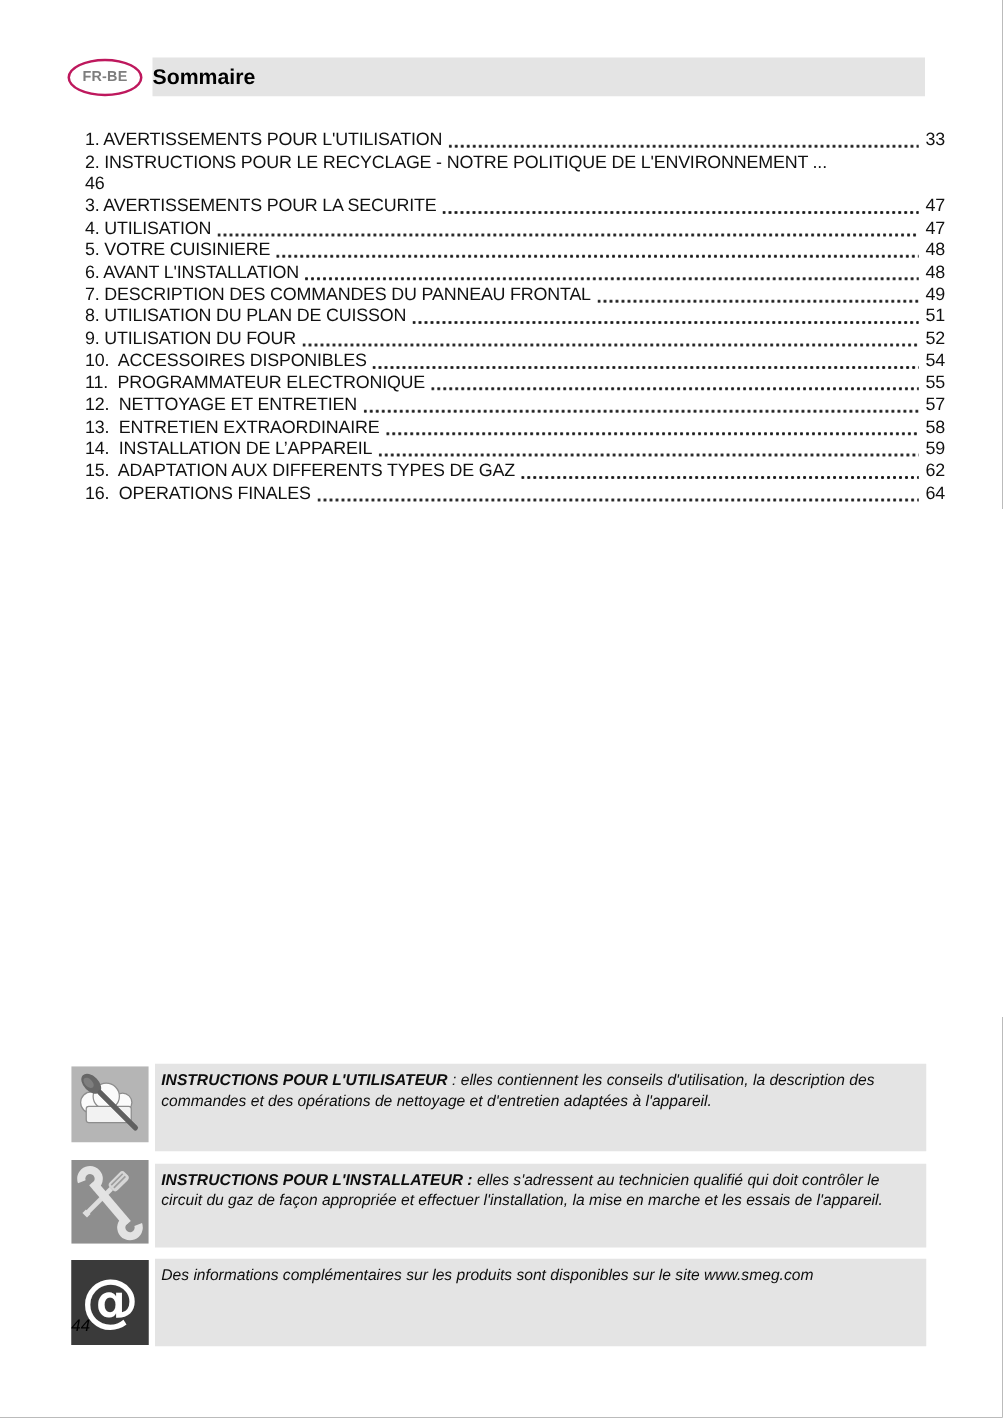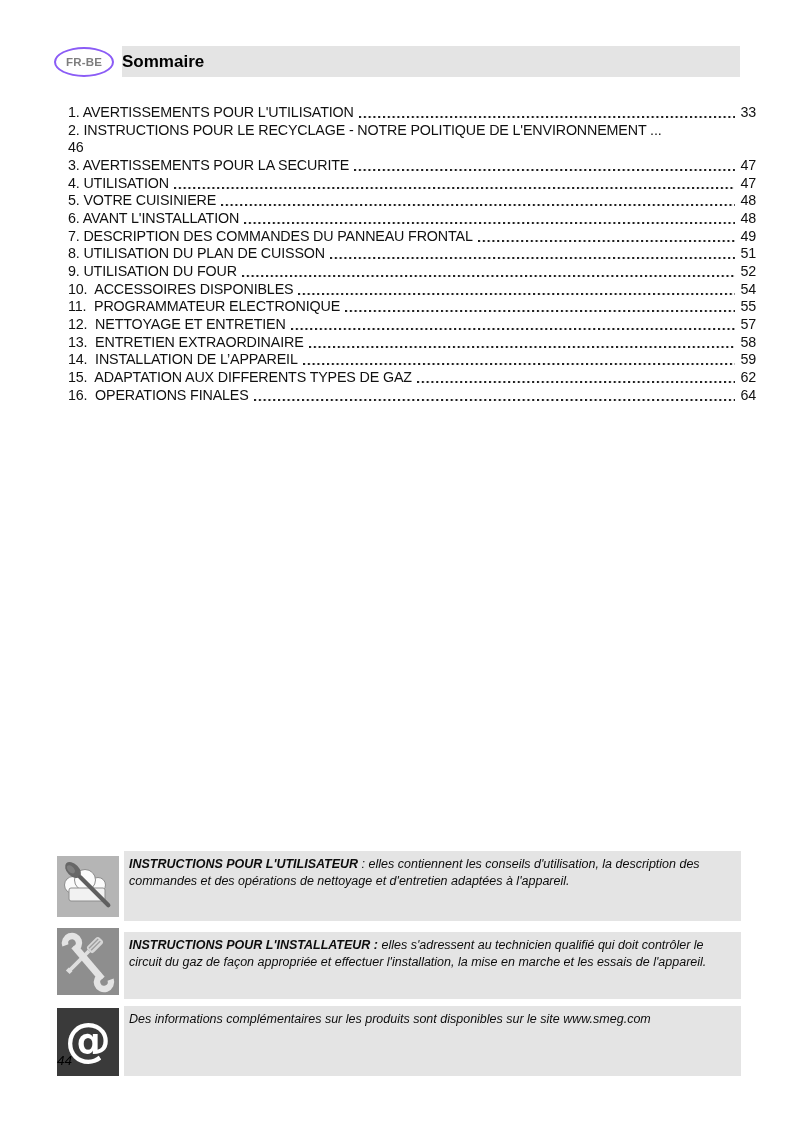--- a/index.html
+++ b/index.html
@@ -10,21 +10,21 @@
     background: #ffffff;
     font-family: "Liberation Sans", sans-serif;
     color: #111;
     overflow: hidden;
   }
 
   
   .region-badge {
     position: absolute; left: 54px; top: 47px;
     width: 56px; height: 26px;
-    border: 2px solid #8b5cf6;
+    border: 2px solid #be185d;
     border-radius: 50%;
     display: flex; align-items: center; justify-content: center;
     font-size: 11.5px; font-weight: bold; color: #7e7e7e;
     letter-spacing: 0.2px;
   }
   .header-bar {
     position: absolute; left: 122px; top: 46px;
     width: 618px; height: 31px;
     background: #e4e4e4;
     display: flex; align-items: center; justify-content: flex-start;
@@ -49,21 +49,21 @@
     background-image: radial-gradient(circle at 1.2px 2px, #1d1d1d 1.05px, rgba(0,0,0,0) 1.35px);
     background-size: 4.8px 4px;
     background-repeat: repeat-x;
   }
 
   
   .notes {
     position: absolute; left: 57px; top: 851px;
     width: 684px;
   }
-  .note-row { display: flex; align-items: flex-end; margin-bottom: 7px; }
+  .note-row { display: flex; align-items: center; margin-bottom: 7px; }
   .note-icon { flex: 0 0 auto; margin-right: 5px; }
   .note-text {
     flex: 1 1 auto;
     background: #e4e4e4;
     padding: 5px 8px 4px 5px;
     font-size: 12.5px; font-style: italic; line-height: 16.6px;
     color: #0d0d0d;
   }
   .note-text b { font-style: italic; }
   .h70 { min-height: 61px; }

